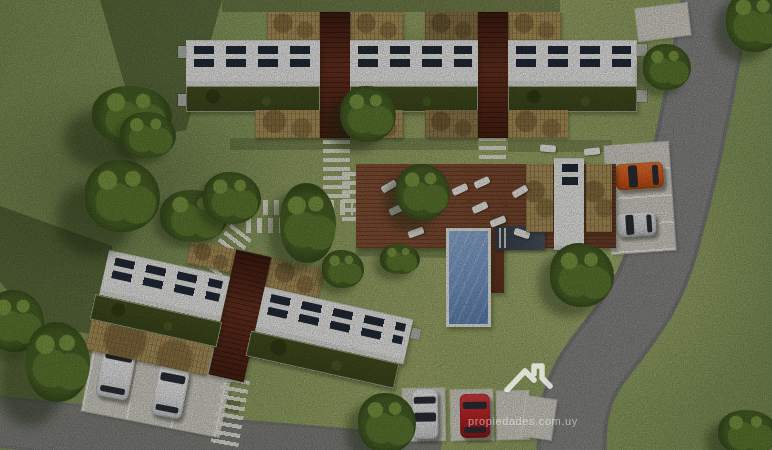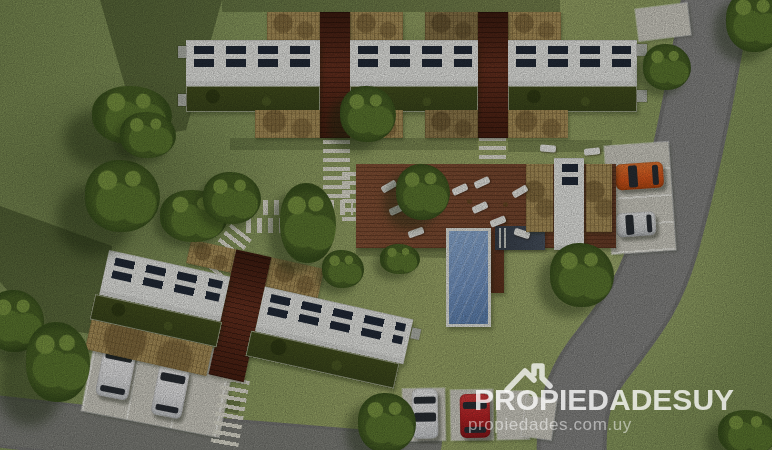--- a/index.html
+++ b/index.html
@@ -61,21 +61,21 @@
      radial-gradient(circle at 30% 28%,var(--tree_light,#7d9a42) 0 12%,transparent 14%),
      radial-gradient(circle at 64% 26%,var(--tree_light,#7d9a42) 0 10%,transparent 12%),
      radial-gradient(circle at 40% 58%,var(--tree_mid,#5f7c31) 0 30%,transparent 33%),
      radial-gradient(circle at 70% 62%,var(--tree_mid,#5f7c31) 0 26%,transparent 29%),
      radial-gradient(circle at 50% 50%,var(--tree_dark,#4a6326) 0 58%,#3c541f 72%);
     filter:drop-shadow(-12px 10px 4px rgba(34,47,18,.42));}
   .bush{filter:drop-shadow(-6px 6px 3px rgba(34,47,18,.38));}
   .longshadow{filter:drop-shadow(-28px 24px 6px rgba(34,47,18,.45));}
   
   .wm-main{font-weight:bold;font-size:30px;letter-spacing:0px;color:var(--watermark_text,rgba(255,255,255,.78));white-space:nowrap;}
-  .wm-sub{font-size:17px;letter-spacing:.6px;color:var(--watermark_sub,rgba(255,255,255,.5));white-space:nowrap;}
+  .wm-sub{font-size:11px;letter-spacing:.6px;color:var(--watermark_sub,rgba(255,255,255,.5));white-space:nowrap;}
 </style>
 </head>
 <body>
 
 <div id="scene">
 
   <div class="hl" style="left:430px;top:120px;width:360px;height:300px;"></div>
   <div class="dk" style="left:-40px;top:70px;width:330px;height:230px;"></div>
   <div class="dk" style="left:240px;top:20px;width:260px;height:110px;"></div>
 
@@ -228,16 +228,15 @@
     <filter id="grain">
         <feTurbulence type="fractalNoise" baseFrequency="0.9" numOctaves="2"></feTurbulence>
       <feColorMatrix type="matrix" values="0 0 0 0 0  0 0 0 0 0  0 0 0 0 0  0.4 0.4 0.4 0 0"></feColorMatrix>
       </filter>
     <rect width="772" height="450" filter="url(#grain)" opacity="0.45"></rect>
   </svg>
 
   <svg style="left:503px;top:362px;" width="50" height="30" viewBox="0 0 50 30">
     <path d="M4 28 L22 9 L31 18 M31 12 L31 4 L39 4 L39 16 L47 24" fill="none" stroke="rgba(255,255,255,0.75)" stroke-width="5.5" stroke-linecap="round" stroke-linejoin="round"></path>
   </svg>
-  <div class="wm-main" style="left:474px;top:383px;">PROPIEDADESUY</div>
   <div class="wm-sub" style="left:468px;top:415px;">propiedades.com.uy</div>
 
 </div>
 
 </body></html>

